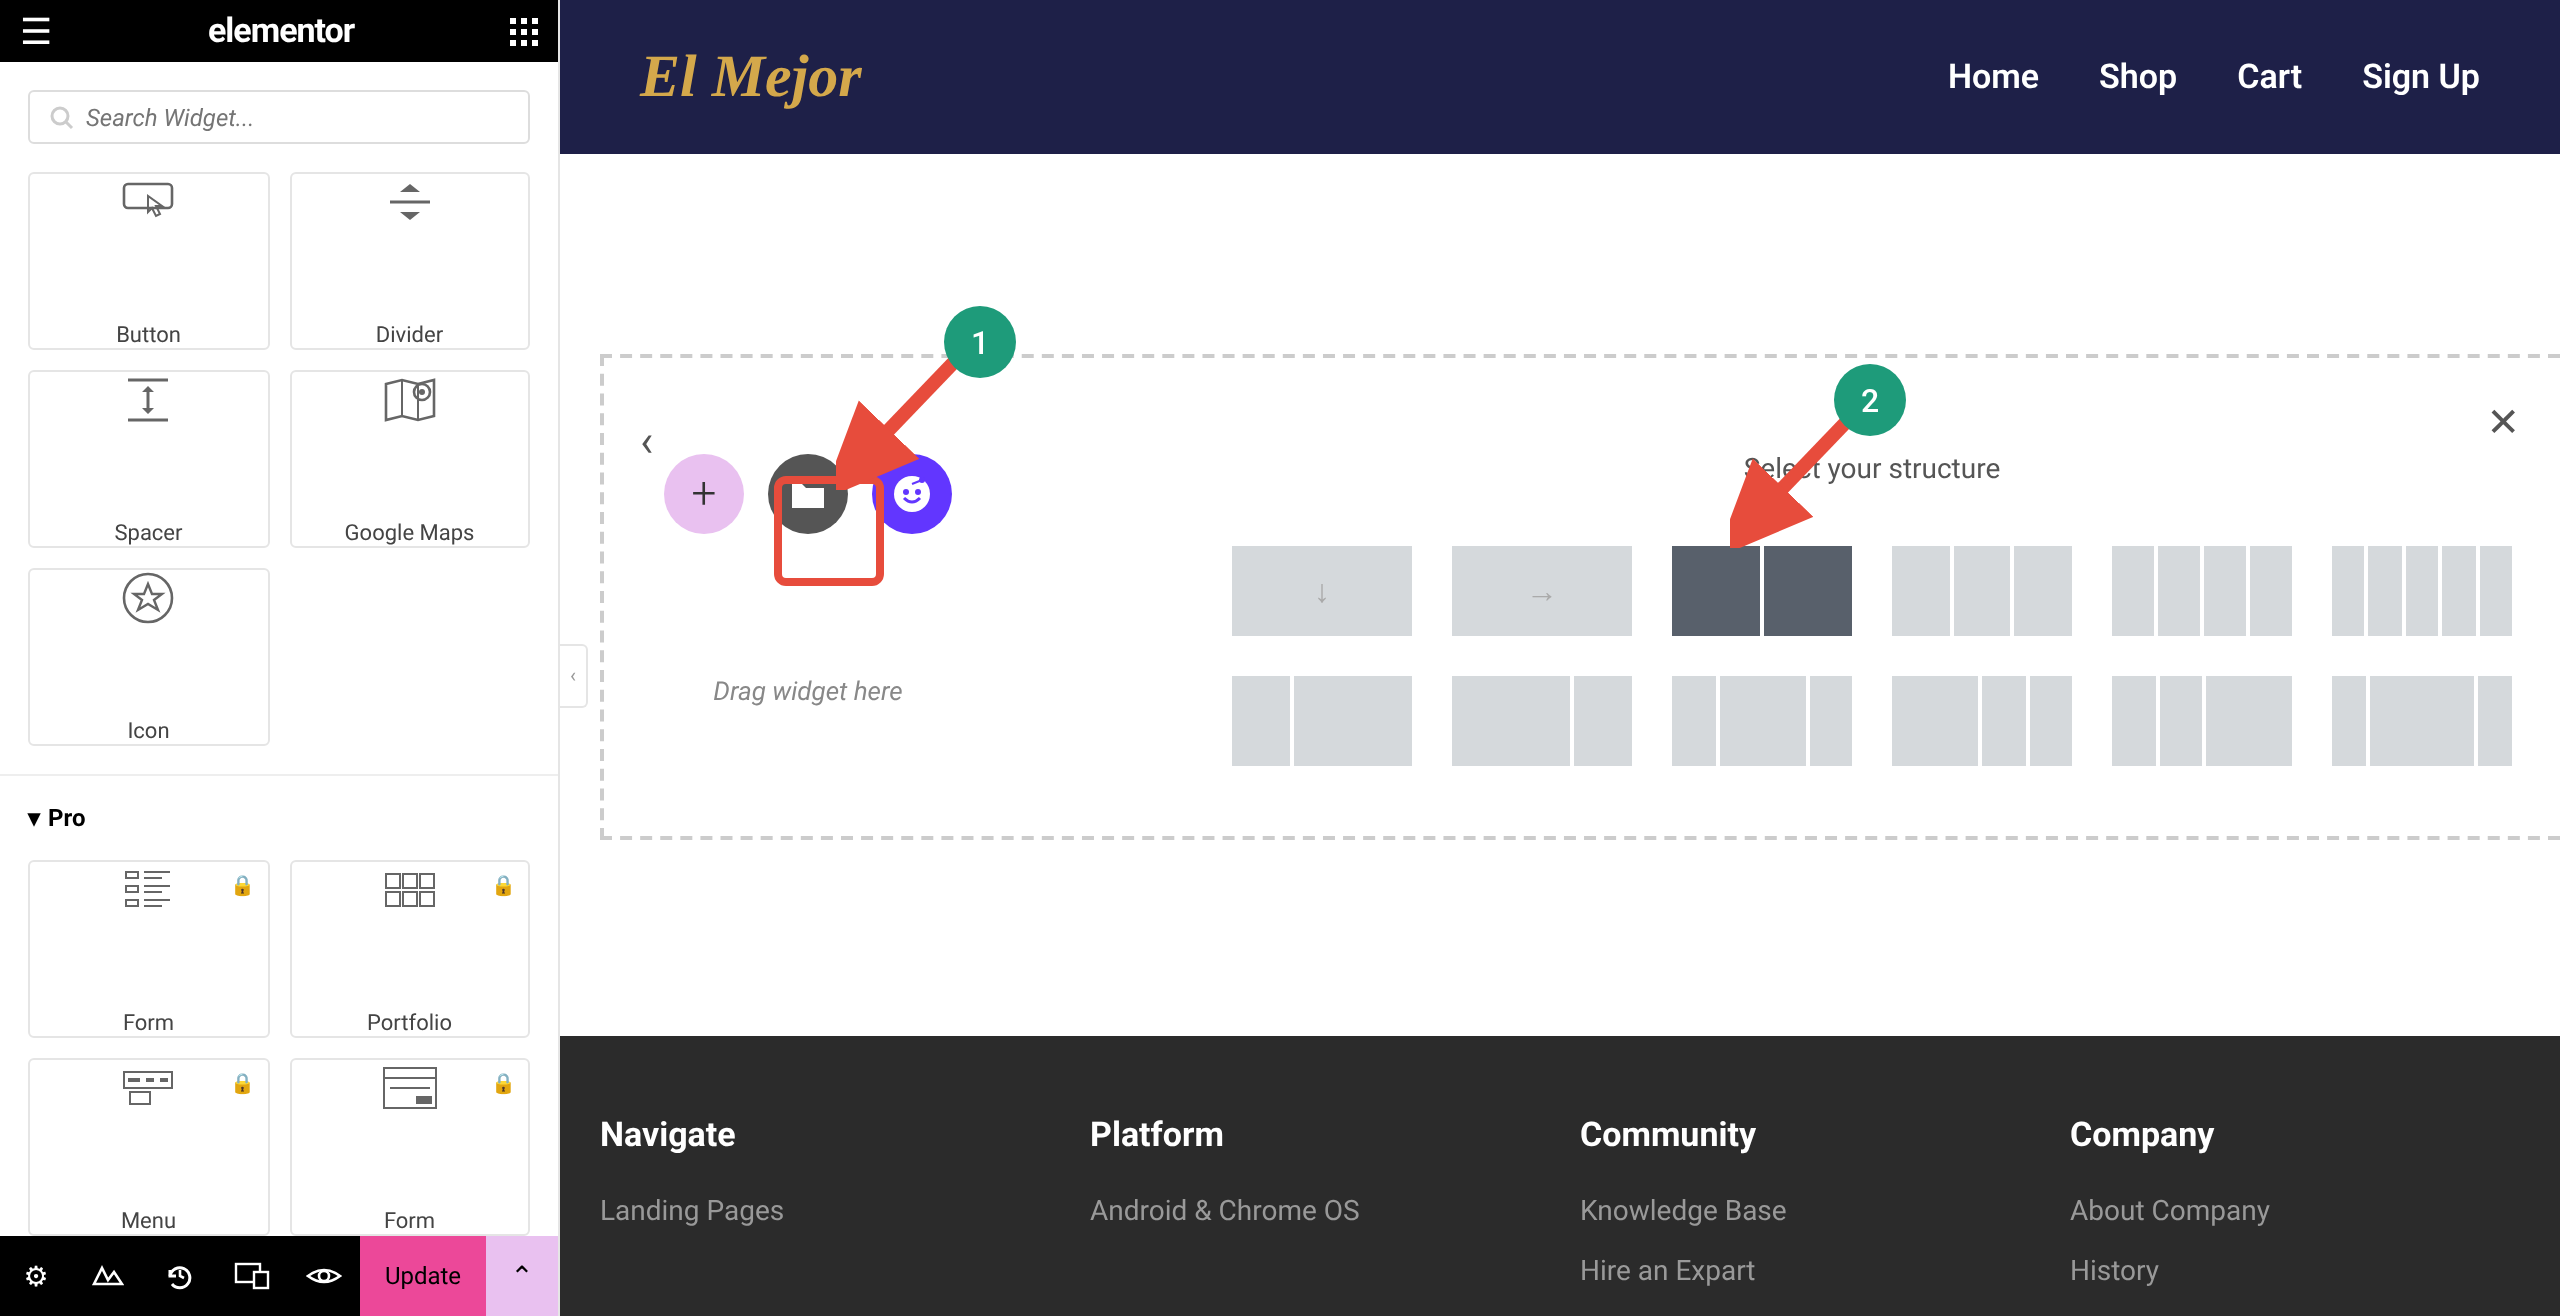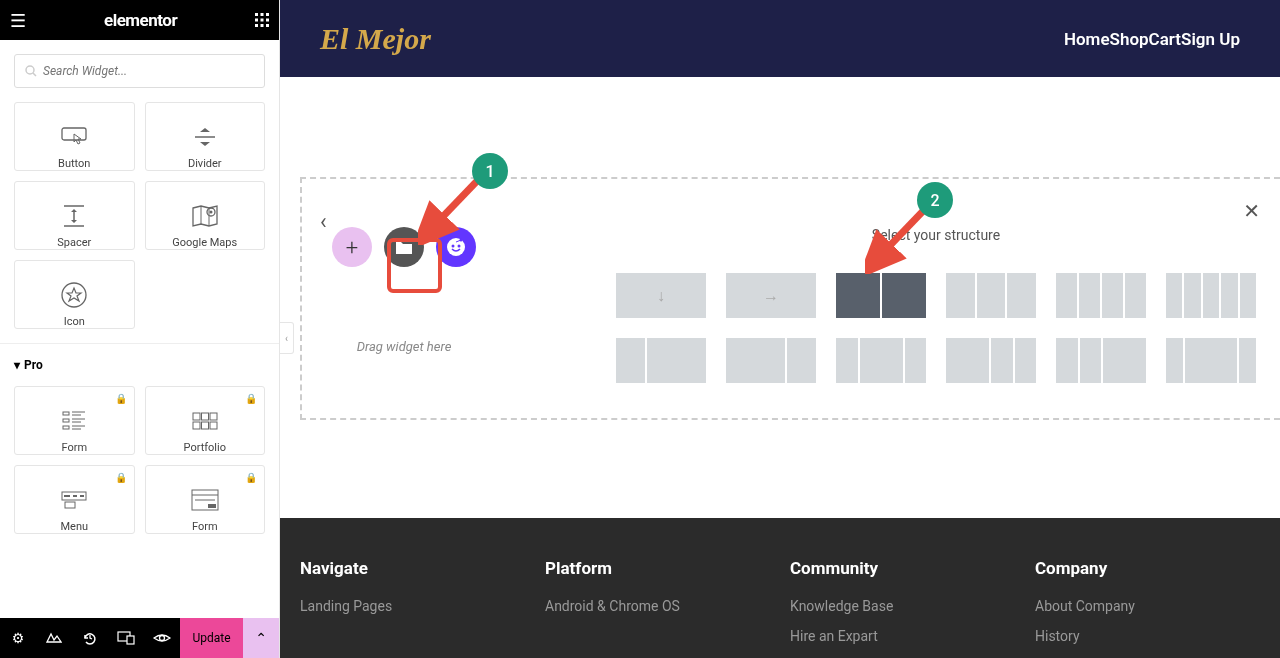--- a/index.html
+++ b/index.html
@@ -8,37 +8,37 @@
 
 .sidebar{position:absolute;left:0;top:0;width:280px;height:658px;background:#fff;border-right:1px solid #e5e5e5;display:flex;flex-direction:column}
 .sb-header{height:40px;background:#000;display:flex;align-items:center;justify-content:space-between;padding:0 10px}
 .sb-menu{color:#fff;font-size:18px;cursor:pointer}
 .sb-logo{color:#fff;font-weight:700;font-size:17px;letter-spacing:-0.5px}
 .sb-apps{color:#fff;font-size:14px;cursor:pointer}
 .sb-search{margin:14px;border:1px solid #ddd;border-radius:3px;height:34px;display:flex;align-items:center;padding:0 10px}
 .sb-search input{border:none;outline:none;font-size:12px;color:#999;flex:1;margin-left:6px;font-style:italic}
 .sb-search-icon{color:#ccc;font-size:12px}
 .sb-widgets{display:grid;grid-template-columns:1fr 1fr;gap:10px;padding:0 14px}
-.widget-item{border:1px solid #e5e5e5;border-radius:3px;height:69px;display:flex;flex-direction:column;align-items:center;justify-content:flex-end;cursor:grab;position:relative}
+.widget-item{border:1px solid #e5e5e5;border-radius:3px;height:89px;display:flex;flex-direction:column;align-items:center;justify-content:space-between;cursor:grab;position:relative}
 .widget-icon{font-size:22px;color:#555;height:28px;display:flex;align-items:center;justify-content:center}
 .widget-label{font-size:11px;color:#444;margin-top:6px}
 .widget-lock{position:absolute;top:6px;right:6px;font-size:10px;color:#ccc}
 .sb-section{padding:14px;font-size:12px;font-weight:700;display:flex;align-items:center;gap:4px;border-top:1px solid #eee;margin-top:14px}
 .sb-footer{margin-top:auto;height:40px;background:#000;display:flex;align-items:center}
 .sb-fbtn{width:36px;height:40px;display:flex;align-items:center;justify-content:center;color:#fff;font-size:14px;cursor:pointer}
 .sb-update{background:#ec4899;color:#000;font-size:12px;flex:1;height:40px;display:flex;align-items:center;justify-content:center;cursor:pointer}
 .sb-chevup{width:36px;height:40px;background:#e9c1f0;display:flex;align-items:center;justify-content:center;font-size:14px;cursor:pointer}
 
 .collapse-btn{position:absolute;left:280px;top:322px;width:14px;height:32px;background:#fff;border:1px solid #e5e5e5;border-left:none;display:flex;align-items:center;justify-content:center;font-size:10px;color:#999;cursor:pointer;border-radius:0 3px 3px 0}
 
 
 .canvas{position:absolute;left:280px;top:0;right:0;height:658px;overflow:hidden}
 .site-header{height:77px;background:#1e2048;display:flex;align-items:center;padding:0 40px;justify-content:space-between}
 .site-logo{font-family:Georgia,serif;font-size:30px;font-weight:700;color:#d4a84b;font-style:italic}
-.site-nav{display:flex;}
+.site-nav{display:flex;gap:30px}
 .site-nav a{color:#fff;text-decoration:none;font-size:17px;font-weight:600}
 
 .new-section{margin:100px 0 0 20px;border:2px dashed #ccc;border-right:none;padding:48px 30px 35px;position:relative}
 .ns-close{position:absolute;top:20px;right:20px;font-size:20px;color:#555;cursor:pointer}
 .ns-chevleft{position:absolute;top:30px;left:18px;font-size:22px;color:#555;cursor:pointer}
 .ns-body{display:flex;gap:140px;align-items:flex-start}
 .ns-left{display:flex;flex-direction:column;align-items:center;width:240px}
 .ns-circles{display:flex;gap:12px}
 .circle{width:40px;height:40px;border-radius:50%;display:flex;align-items:center;justify-content:center;cursor:pointer}
 .circle-plus{background:#e9c1f0;color:#333;font-size:22px;font-weight:300}

